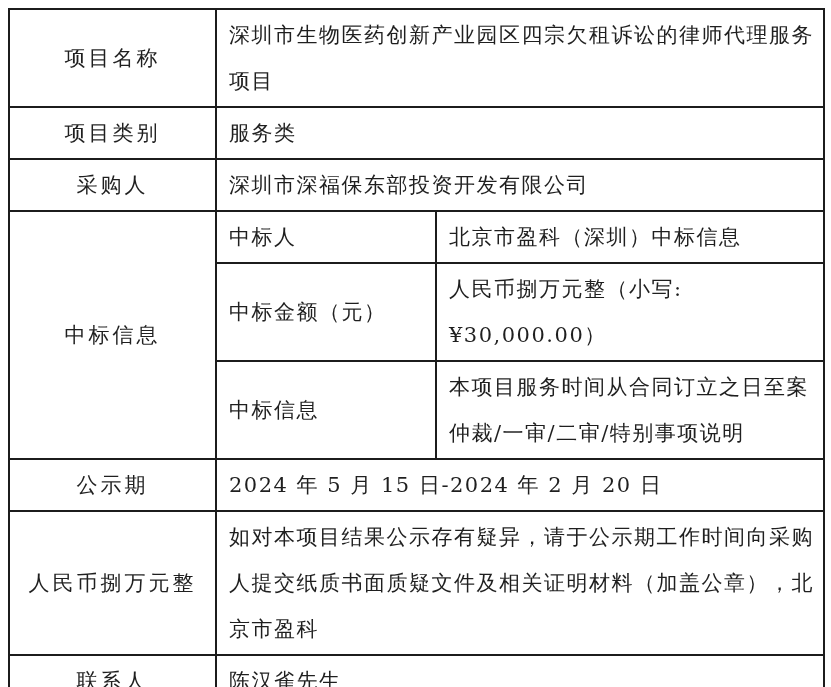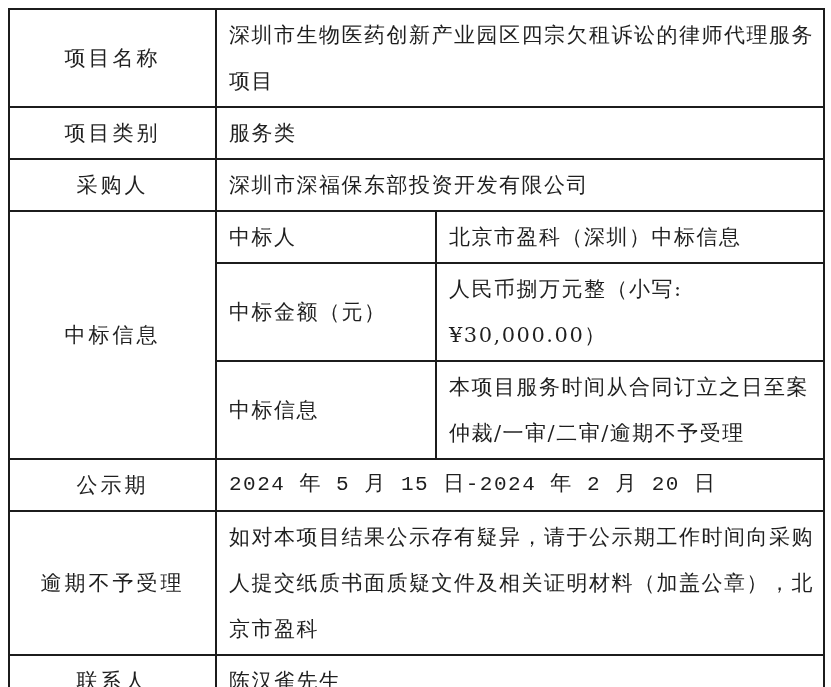--- a/index.html
+++ b/index.html
@@ -34,21 +34,21 @@
     padding: 2px 8px 2px 12px;
     letter-spacing: 1.5px;
     line-height: 46px;
   }
   .r-name    { height: 96px; }
   .r-type    { height: 43px; }
   .r-buyer   { height: 49px; }
   .r-winner  { height: 50px; }
   .r-amount  { height: 54px; }
   .r-period  { height: 90px; }
-  .r-publ    { height: 47px; font-family: Liberation Mono, monospace; }
+  .r-publ    { height: 47px; }
   .r-special { height: 141px; }
   .r-contact { height: 51px; }
 </style>
 </head>
 <body>
 
 <table class="doc-table">
   <colgroup>
     <col style="width:207px">
     <col style="width:220px">
@@ -71,28 +71,28 @@
       <td class="label-cell" rowspan="3">中标信息</td>
       <td class="value-cell">中标人</td>
       <td class="value-cell">北京市盈科（深圳）中标信息</td>
     </tr>
     <tr class="r-amount">
       <td class="value-cell">中标金额（元）</td>
       <td class="value-cell">人民币捌万元整（小写: ¥30,000.00）</td>
     </tr>
     <tr class="r-period">
       <td class="value-cell">中标信息</td>
-      <td class="value-cell">本项目服务时间从合同订立之日至案仲裁/一审/二审/逾期不予受理</td>
+      <td class="value-cell">本项目服务时间从合同订立之日至案仲裁/一审/二审/特别事项说明</td>
     </tr>
     <tr class="r-publ">
       <td class="label-cell">公示期</td>
       <td class="value-cell" colspan="2">2024 年 5 月 15 日-2024 年 2 月 20 日</td>
     </tr>
     <tr class="r-special">
-      <td class="label-cell">逾期不予受理</td>
+      <td class="label-cell">人民币捌万元整</td>
       <td class="value-cell" colspan="2">如对本项目结果公示存有疑异，请于公示期工作时间向采购人提交纸质书面质疑文件及相关证明材料（加盖公章），北京市盈科</td>
     </tr>
     <tr class="r-contact">
       <td class="label-cell">联系人</td>
       <td class="value-cell" colspan="2">陈汉雀先生</td>
     </tr>
 
   </tbody>
 </table>
 

